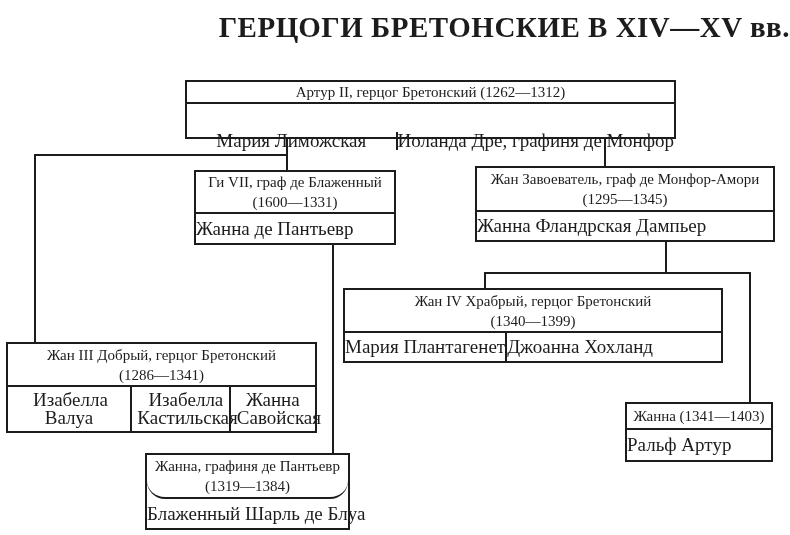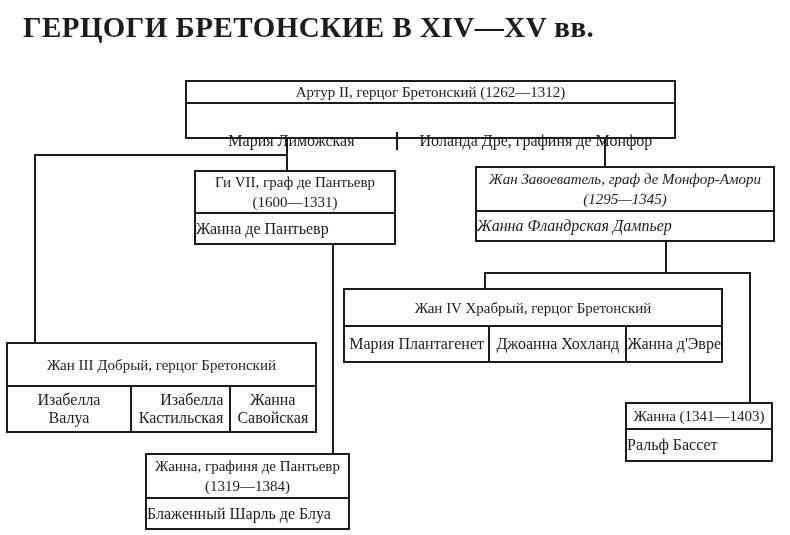--- a/index.html
+++ b/index.html
@@ -7,72 +7,72 @@
   html,body { background:var(--bg); }
   body {
     width:790px; height:535px;
     font-family:"Liberation Serif","DejaVu Serif",serif;
     color:var(--ink);
   }
   .stage { position:relative; width:790px; height:535px; background:var(--bg); overflow:hidden; }
 
   .title {
     position:absolute; top:11px; left:0; width:100%;
-    text-align:left; font-size:29px; font-weight:bold; letter-spacing:.5px;
+    text-align:right; font-size:29px; font-weight:bold; letter-spacing:.5px;
     white-space:nowrap;
     padding-left:23px;
   }
 
   .box {
     position:absolute; border:2px solid var(--ink); background:var(--bg);
     display:flex; flex-direction:column;
   }
   .name {
     border-bottom:2px solid var(--ink);
     display:flex; flex-direction:column; align-items:center; justify-content:center;
     font-size:15px; line-height:20px; text-align:center; white-space:nowrap;
   }
   .spouses { flex:1; display:flex; }
   .cell {
     display:flex; align-items:center; justify-content:center;
-    font-size:16px; line-height:18px; text-align:center; white-space:nowrap;
+    font-size:19px; line-height:18px; text-align:center; white-space:nowrap;
   }
   .cell + .cell { border-left:2px solid var(--ink); }
   .cell.wrap { white-space:normal; }
   .cell.wrap span { display:inline-block; }
 
   
   #box-arthur          { left:185px; top:80px;  width:491px; height:59px;gap:28px; }
   #box-arthur .name    { height:27px; }
   #box-arthur .c1      { flex-basis:42.9%; }
   #box-arthur .c2      { flex-basis:57.1%; }
 
   #box-guy             { left:194px; top:170px; width:202px; height:75px; }
   #box-guy .name       { height:42px; }
 
-  #box-jean-conq       { left:475px; top:166px; width:300px; height:76px;font-style:italic; }
+  #box-jean-conq       { left:475px; top:166px; width:300px; height:76px; }
   #box-jean-conq .name { height:44px; }
 
   #box-jean4           { left:343px; top:288px; width:380px; height:75px; }
-  #box-jean4 .name     { height:37px; }
+  #box-jean4 .name     { height:43px; }
   #box-jean4 .c1       { flex-basis:38.6%; }
   #box-jean4 .c2       { flex-basis:37.0%; }
   #box-jean4 .c3       { flex-basis:24.4%; }
 
   #box-jean3           { left:6px;   top:342px; width:311px; height:91px; }
   #box-jean3 .name     { height:43px; }
   #box-jean3 .c1       { flex-basis:39.7%; }
   #box-jean3 .c2       { flex-basis:32.2%;text-align:right; }
   #box-jean3 .c3       { flex-basis:28.1%; }
   #box-jean3 .c1 span  { max-width:72px; }
   #box-jean3 .c2 span  { max-width:86px; }
   #box-jean3 .c3 span  { max-width:72px; }
 
   #box-jeanne-countess       { left:145px; top:453px; width:205px; height:77px; }
-  #box-jeanne-countess .name { height:44px; }
+  #box-jeanne-countess .name { height:44px;border-radius:18px; }
 
   #box-jeanne-basset         { left:625px; top:402px; width:148px; height:60px; }
   #box-jeanne-basset .name   { height:26px; }
 
   
   .line { position:absolute; background:var(--ink); }
   #ln-v1 { left:286px; top:139px; width:2px;   height:16px; }
   #ln-h1 { left:34px;  top:154px; width:254px; height:2px;  }
   #ln-v2 { left:34px;  top:154px; width:2px;   height:190px;}
   #ln-v3 { left:286px; top:154px; width:2px;   height:18px; }
@@ -93,52 +93,53 @@
   <div class="box" id="box-arthur">
     <div class="name">Артур II, герцог Бретонский (1262—1312)</div>
     <div class="spouses">
       <div class="cell c1">Мария Лиможская</div>
       <div class="cell c2">Иоланда Дре, графиня де Монфор</div>
     </div>
   </div>
 
   <div class="box" id="box-guy">
     <div class="name">
-      <div>Ги VII, граф де Пантьевр</div>
+      <div>Ги VII, граф де Блаженный</div>
       <div>(1600—1331)</div>
     </div>
     <div class="spouses">
       <div class="cell c1">Жанна де Пантьевр</div>
     </div>
   </div>
 
   <div class="box" id="box-jean-conq">
     <div class="name">
       <div>Жан Завоеватель, граф де Монфор-Амори</div>
       <div>(1295—1345)</div>
     </div>
     <div class="spouses">
       <div class="cell c1">Жанна Фландрская Дампьер</div>
     </div>
   </div>
 
   <div class="box" id="box-jean4">
     <div class="name">
       <div>Жан IV Храбрый, герцог Бретонский</div>
+      <div>(1340—1399)</div>
     </div>
     <div class="spouses">
       <div class="cell c1">Мария Плантагенет</div>
       <div class="cell c2">Джоанна Хохланд</div>
-      <div class="cell c3">Жанна д'Эвре</div>
     </div>
   </div>
 
   <div class="box" id="box-jean3">
     <div class="name">
       <div>Жан III Добрый, герцог Бретонский</div>
+      <div>(1286—1341)</div>
     </div>
     <div class="spouses">
       <div class="cell wrap c1">
           <span>Изабелла Валуа</span>
         </div>
       <div class="cell wrap c2">
           <span>Изабелла Кастильская</span>
         </div>
       <div class="cell wrap c3">
           <span>Жанна Савойская</span>
@@ -152,21 +153,21 @@
       <div>(1319—1384)</div>
     </div>
     <div class="spouses">
       <div class="cell c1">Блаженный Шарль де Блуа</div>
     </div>
   </div>
 
   <div class="box" id="box-jeanne-basset">
     <div class="name">Жанна (1341—1403)</div>
     <div class="spouses">
-      <div class="cell c1">Ральф Бассет</div>
+      <div class="cell c1">Ральф Артур</div>
     </div>
   </div>
 
   <div class="line" id="ln-v1"></div>
   <div class="line" id="ln-h1"></div>
   <div class="line" id="ln-v2"></div>
   <div class="line" id="ln-v3"></div>
   <div class="line" id="ln-v4"></div>
   <div class="line" id="ln-v5"></div>
   <div class="line" id="ln-h2"></div>

